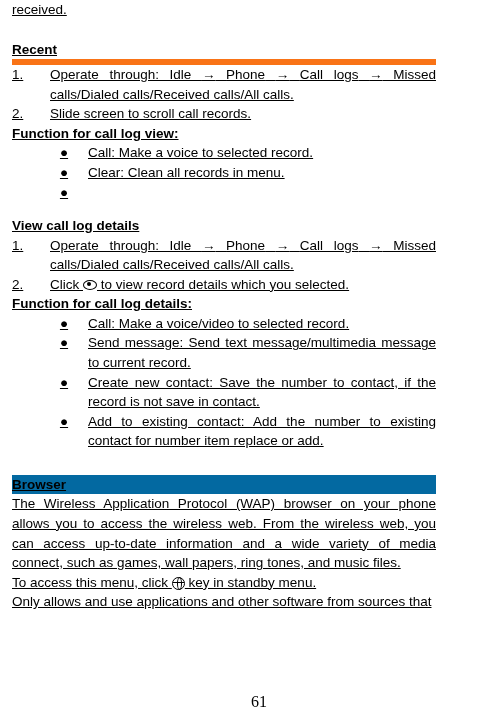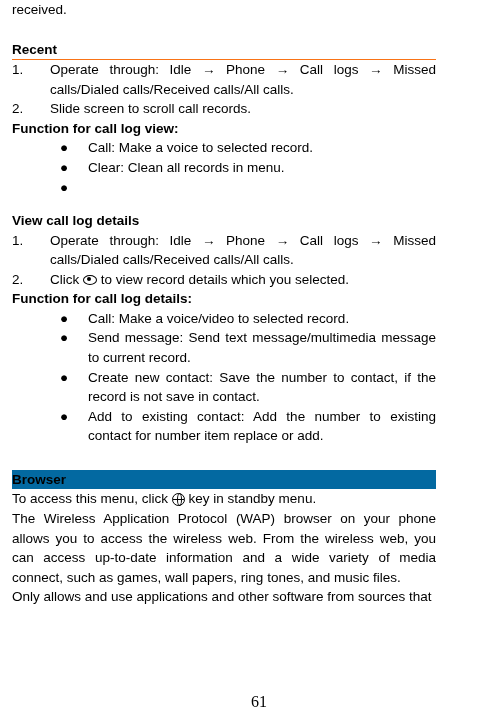--- a/index.html
+++ b/index.html
@@ -12,32 +12,33 @@
     font-size: 13.5px;
     color: #000;
     line-height: 1.45;
   }
   .page {
     box-sizing: border-box;
     width: 448px;
     height: 717px;
     padding: 0 12px 0 12px;
     position: relative;
+    text-decoration: underline;
   }
   .para {
     text-align: justify;
   }
   .heading-block {
     font-weight: bold;
     background: #0369a1;
     margin-top: 10px;
   }
   .heading-underline {
     font-weight: bold;
-    border-bottom: 1px solid #f97316;
+    border-bottom: 6px solid #f97316;
     margin-top: 6px;
   }
   .subheading { font-weight: bold; }
   .numlist { margin: 0; padding: 0; }
   .numitem {
     display: flex;
     align-items: flex-start;
   }
   .numitem .num {
     flex: 0 0 38px;
@@ -208,20 +209,20 @@
     </div>
     <div class="bullitem">
       <div class="bul">●</div>
       <div class="txt">Add to existing contact: Add the number to existing contact for number item replace or add.</div>
     </div>
   </div>
 
   <div class="blank-line"></div>
 
   <div class="heading-block">Browser</div>
+  <div class="para">The Wireless Application Protocol (WAP) browser on your phone allows you to access the wireless web. From the wireless web, you can access up-to-date information and a wide variety of media connect, such as games, wall papers, ring tones, and music files.</div>
   <div class="para">
     <span>To access this menu, click </span><span class="icon-globe"></span><span> key in standby menu.</span>
   </div>
-  <div class="para">The Wireless Application Protocol (WAP) browser on your phone allows you to access the wireless web. From the wireless web, you can access up-to-date information and a wide variety of media connect, such as games, wall papers, ring tones, and music files.</div>
   <div class="para">Only allows and use applications and other software from sources that</div>
 
   <div class="pagenum">61</div>
 </div>
 
 </body></html>

